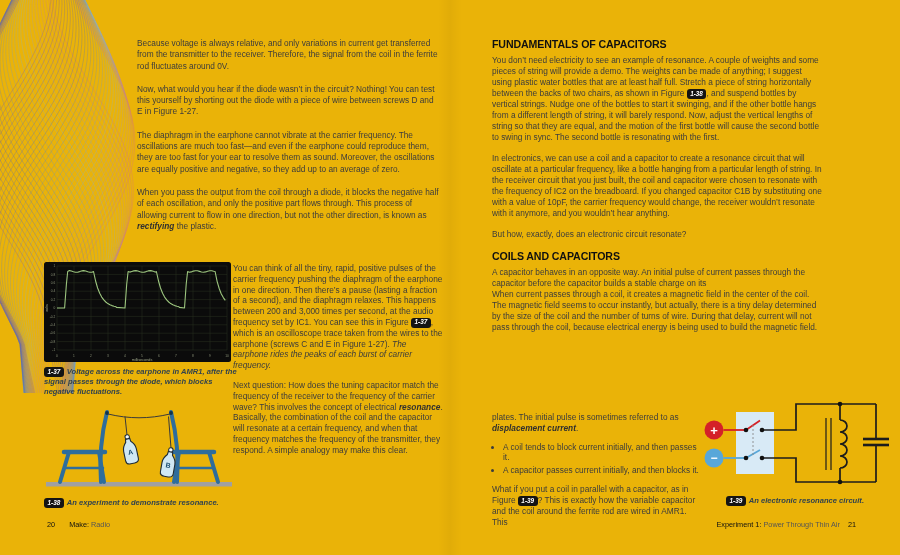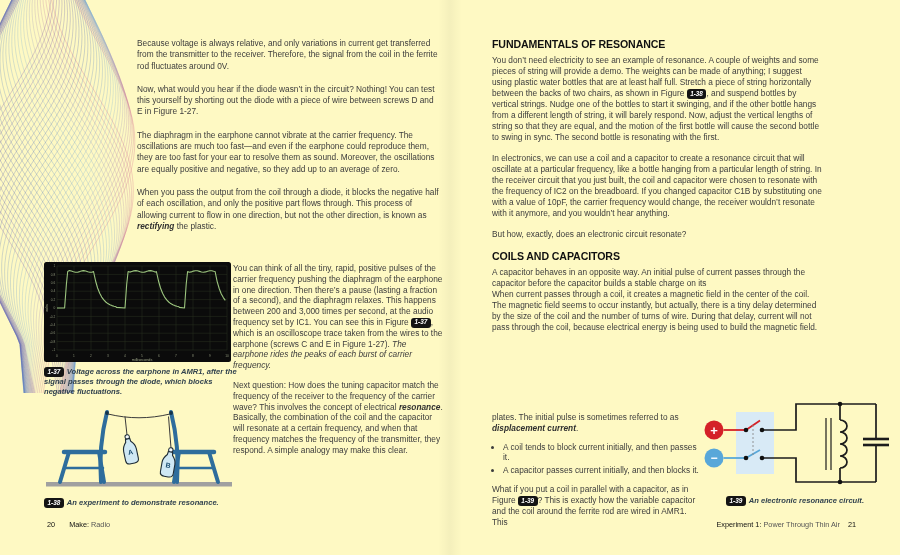--- a/index.html
+++ b/index.html
@@ -1,16 +1,16 @@
 <!DOCTYPE html>
 <html><head>
 <meta charset="utf-8">
 <style>
   html,body{margin:0;padding:0;background:#ffffff;}
-  .spread{position:relative;width:900px;height:555px;background:#fef9c3;overflow:hidden;
+  .spread{position:relative;width:900px;height:555px;background:#eab308;overflow:hidden;
           font-family:"Liberation Sans",sans-serif;color:#3c3c3c;}
   .gutter{position:absolute;left:438px;top:0;width:24px;height:555px;
           background:linear-gradient(90deg,rgba(0,0,0,0),rgba(0,0,0,0.04) 50%,rgba(0,0,0,0));}
   .pattern{position:absolute;left:0;top:0;width:140px;height:400px;overflow:hidden;}
   
   .tcol{position:absolute;}
   .tcol p{margin:0 0 12px;font-size:8.3px;line-height:11.3px;color:#3c3c3c;}
   .col-main{left:137px;top:38px;width:303px;}
   .col-narrow{left:233px;top:263px;width:210px;}
   .col-narrow p{line-height:10.8px;margin-bottom:9px;}
@@ -229,21 +229,21 @@
     </div>
 
     <div class="footer footer-left">
       <span class="b pg">20</span><span class="b">Make:</span><span class="lt"> Radio</span>
     </div>
   </div>
 
   <div>
 
     <div class="tcol rp-a">
-      <h2 class="h-display">FUNDAMENTALS OF RESONANCE</h2>
+      <h2 class="h-display">FUNDAMENTALS OF CAPACITORS</h2>
       <p><span>You don’t need electricity to see an example of resonance. A couple of weights and some pieces of string will provide a demo. The weights can be made of anything; I suggest using plastic water bottles that are at least half full. Stretch a piece of string horizontally between the backs of two chairs, as shown in Figure </span><span class="badge">1-38</span><span>, and suspend bottles by vertical strings. Nudge one of the bottles to start it swinging, and if the other bottle hangs from a different length of string, it will barely respond. Now, adjust the vertical lengths of string so that they are equal, and the motion of the first bottle will cause the second bottle to swing in sync. The second bottle is resonating with the first.</span></p>
       <p>In electronics, we can use a coil and a capacitor to create a resonance circuit that will oscillate at a particular frequency, like a bottle hanging from a particular length of string. In the receiver circuit that you just built, the coil and capacitor were chosen to resonate with the frequency of IC2 on the breadboard. If you changed capacitor C1B by substituting one with a value of 10pF, the carrier frequency would change, the receiver wouldn’t resonate with it anymore, and you wouldn’t hear anything.</p>
       <p>But how, exactly, does an electronic circuit resonate?</p>
       <h2 class="h-display mt">COILS AND CAPACITORS</h2>
       <p style="margin-bottom:0;">A capacitor behaves in an opposite way. An initial pulse of current passes through the capacitor before the capacitor builds a stable charge on its</p>
       <p>When current passes through a coil, it creates a magnetic field in the center of the coil. The magnetic field seems to occur instantly, but actually, there is a tiny delay determined by the size of the coil and the number of turns of wire. During that delay, current will not pass through the coil, because electrical energy is being used to build the magnetic field.</p>
     </div>
 
     <div class="tcol rp-b">
       <p><span>plates. The initial pulse is sometimes referred to as </span><b class="inline-em">displacement current</b><span>.</span></p>

